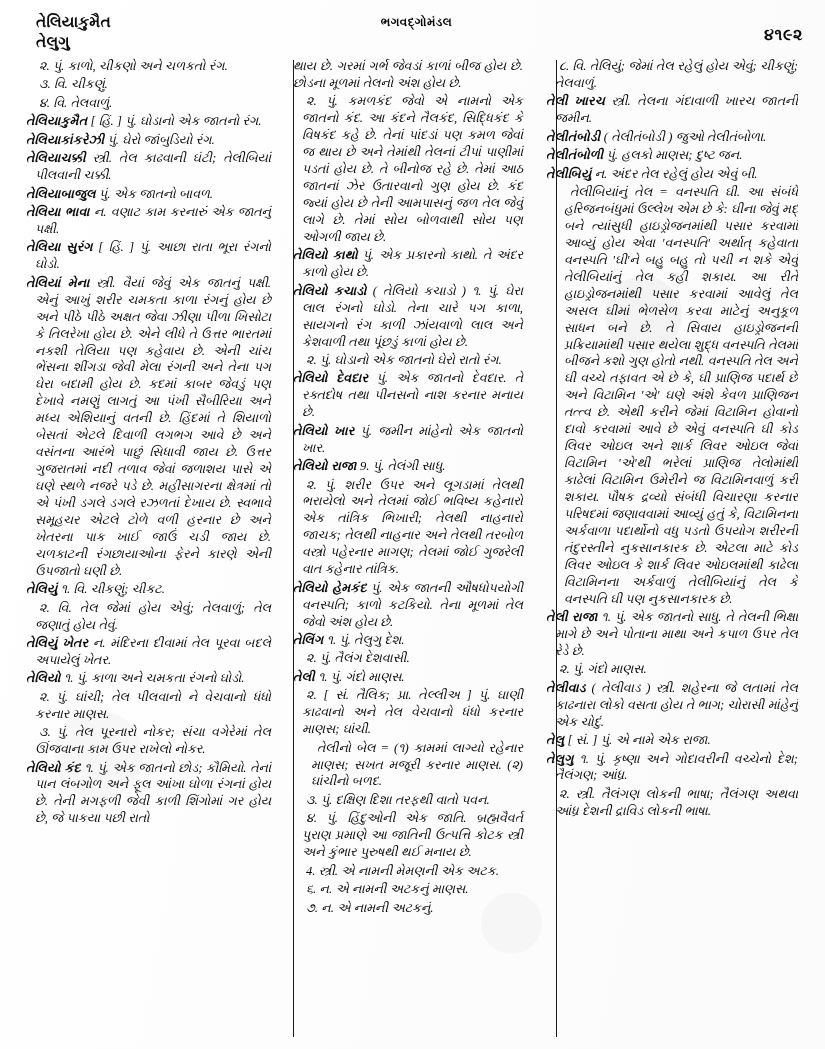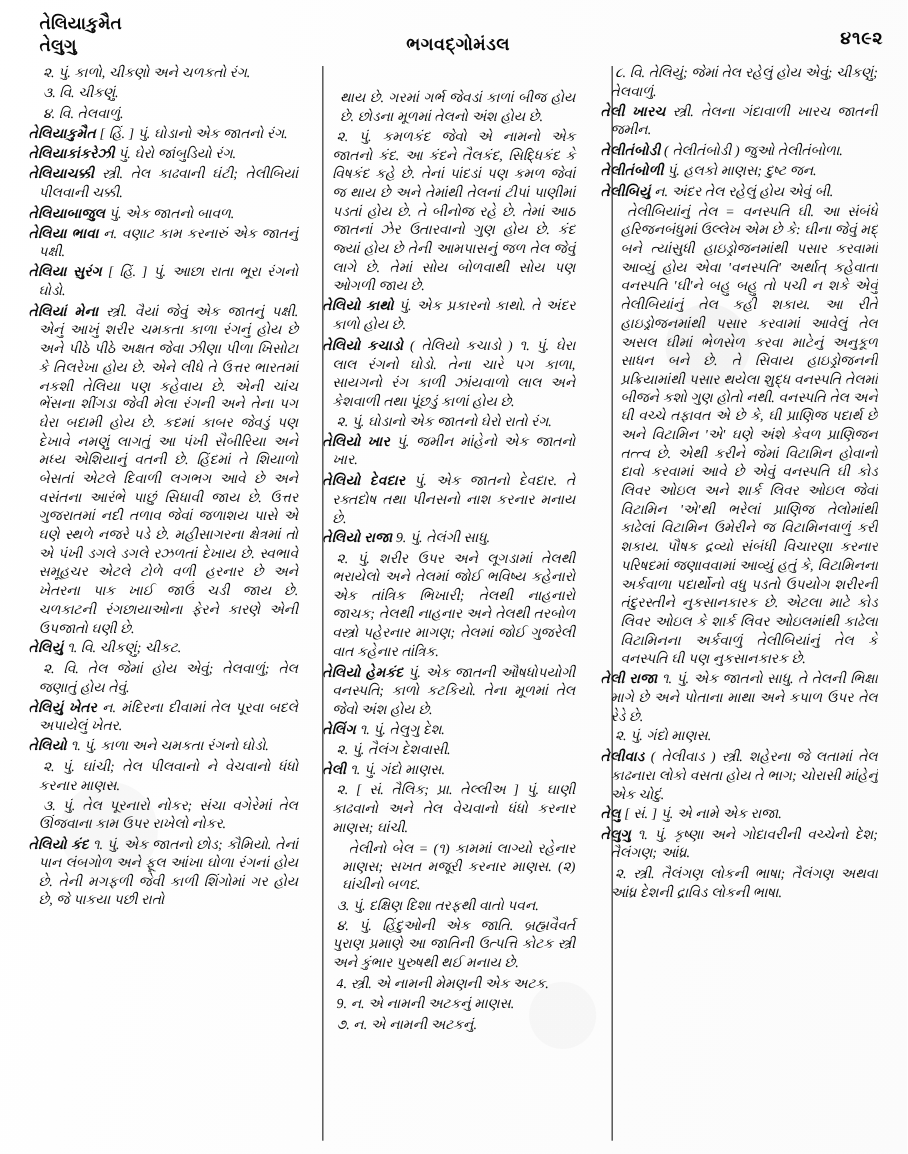--- a/index.html
+++ b/index.html
@@ -44,24 +44,24 @@
     top: 0;
     font-weight: bold;
     font-size: 15.5px;
     line-height: 1.28;
     letter-spacing: 0.1px;
   }
   .runhead-left span { display: block; }
   .runhead-center {
     position: absolute;
     left: 0; right: 0;
-    top: 19px;
+    top: 3px;
     text-align: center;
     font-weight: bold;
-    font-size: 16px;
+    font-size: 12px;
     letter-spacing: 0.4px;
   }
   .runhead-right {
     position: absolute;
     right: 0;
     top: 14px;
     font-weight: bold;
     font-size: 16px;
     letter-spacing: 0.6px;
   }
@@ -111,23 +111,22 @@
     padding-left: 9px;
     text-indent: -9px;
   }
   
   .blk.sense {
     padding-left: 9px;
     text-indent: 4px;
   }
   
   .blk.cont {
-    padding-left: 16px;
+    padding-left: 0;
     text-indent: 0;
-    margin-top: 23px;
   }
   .blk.sub {
     padding-left: 18px;
     text-indent: 6px;
   }
   .hw {
     font-weight: bold;
     letter-spacing: 0.15px;
   }
 </style>
@@ -167,34 +166,34 @@
         <p class="blk sense"><span>૨. પું. ઘાંચી; તેલ પીલવાનો ને વેચવાનો ધંધો કરનાર માણસ.</span></p>
         <p class="blk sense"><span>૩. પું. તેલ પૂરનારો નોકર; સંચા વગેરેમાં તેલ ઊંજવાના કામ ઉપર રાખેલો નોકર.</span></p>
         <p class="blk head"><span class="hw">તેલિયો કંદ</span><span> ૧. પું. એક જાતનો છોડ; કૌમિયો. તેનાં પાન લંબગોળ અને ફૂલ આંખા ઘોળા રંગનાં હોય છે. તેની મગફળી જેવી કાળી શિંગોમાં ગર હોય છે, જે પાકયા પછી રાતો</span></p>
       </div>
     <div class="col col-2">
         <p class="blk cont"><span>થાય છે. ગરમાં ગર્ભ જેવડાં કાળાં બીજ હોય છે. છોડના મૂળમાં તેલનો અંશ હોય છે.</span></p>
         <p class="blk sense"><span>૨. પું. કમળકંદ જેવો એ નામનો એક જાતનો કંદ. આ કંદને તૈલકંદ, સિદ્ધિકંદ કે વિષકંદ કહે છે. તેનાં પાંદડાં પણ કમળ જેવાં જ થાય છે અને તેમાંથી તેલનાં ટીપાં પાણીમાં પડતાં હોય છે. તે બીનોજ રહે છે. તેમાં આઠ જાતનાં ઝેર ઉતારવાનો ગુણ હોય છે. કંદ જ્યાં હોય છે તેની આમપાસનું જળ તેલ જેવું લાગે છે. તેમાં સોય બોળવાથી સોય પણ ઓગળી જાય છે.</span></p>
         <p class="blk head"><span class="hw">તેલિયો કાથો</span><span> પું. એક પ્રકારનો કાથો. તે અંદર કાળો હોય છે.</span></p>
         <p class="blk head"><span class="hw">તેલિયો કચાડો</span><span> ( તેલિયો કચાડો ) ૧. પું. ઘેરા લાલ રંગનો ઘોડો. તેના ચારે પગ કાળા, સાયગનો રંગ કાળી ઝાંયવાળો લાલ અને કેશવાળી તથા પૂંછડું કાળાં હોય છે.</span></p>
         <p class="blk sense"><span>૨. પું. ઘોડાનો એક જાતનો ઘેરો રાતો રંગ.</span></p>
+        <p class="blk head"><span class="hw">તેલિયો દેવદાર</span><span> પું. એક જાતનો દેવદાર. તે રક્તદોષ તથા પીનસનો નાશ કરનાર મનાય છે.</span></p>
         <p class="blk head"><span class="hw">તેલિયો ખાર</span><span> પું. જમીન માંહેનો એક જાતનો ખાર.</span></p>
-        <p class="blk head"><span class="hw">તેલિયો દેવદાર</span><span> પું. એક જાતનો દેવદાર. તે રક્તદોષ તથા પીનસનો નાશ કરનાર મનાય છે.</span></p>
         <p class="blk head"><span class="hw">તેલિયો રાજા</span><span> 9. પું. તેલંગી સાધુ.</span></p>
         <p class="blk sense"><span>૨. પું. શરીર ઉપર અને લૂગડામાં તેલથી ભરાયેલો અને તેલમાં જોઈ ભવિષ્ય કહેનારો એક તાંત્રિક ભિખારી; તેલથી નાહનારો જાચક; તેલથી નાહનાર અને તેલથી તરબોળ વસ્ત્રો પહેરનાર માગણ; તેલમાં જોઈ ગુજરેલી વાત કહેનાર તાંત્રિક.</span></p>
         <p class="blk head"><span class="hw">તેલિયો હેમકંદ</span><span> પું. એક જાતની ઔષધોપયોગી વનસ્પતિ; કાળો કટકિયો. તેના મૂળમાં તેલ જેવો અંશ હોય છે.</span></p>
         <p class="blk head"><span class="hw">તેલિંગ</span><span> ૧. પું. તેલુગુ દેશ.</span></p>
         <p class="blk sense"><span>૨. પું. તૈલંગ દેશવાસી.</span></p>
         <p class="blk head"><span class="hw">તેલી</span><span> ૧. પું. ગંદો માણસ.</span></p>
         <p class="blk sense"><span>૨. [ સં. તૈલિક; પ્રા. તેલ્લીઅ ] પું. ઘાણી કાઢવાનો અને તેલ વેચવાનો ધંધો કરનાર માણસ; ઘાંચી.</span></p>
         <p class="blk sub"><span>તેલીનો બેલ = (૧) કામમાં લાગ્યો રહેનાર માણસ; સખત મજૂરી કરનાર માણસ. (૨) ઘાંચીનો બળદ.</span></p>
         <p class="blk sense"><span>૩. પું. દક્ષિણ દિશા તરફથી વાતો પવન.</span></p>
         <p class="blk sense"><span>૪. પું. હિંદુઓની એક જાતિ. બ્રહ્મવૈવર્ત પુરાણ પ્રમાણે આ જાતિની ઉત્પત્તિ કોટક સ્ત્રી અને કુંભાર પુરુષથી થઈ મનાય છે.</span></p>
         <p class="blk sense"><span>4. સ્ત્રી. એ નામની મેમણની એક અટક.</span></p>
-        <p class="blk sense"><span>9. ન. એ નામની અટકનું માણસ.</span></p>
+        <p class="blk sense"><span>૬. ન. એ નામની અટકનું માણસ.</span></p>
         <p class="blk sense"><span>૭. ન. એ નામની અટકનું.</span></p>
       </div>
     <div class="col col-3">
         <p class="blk sense"><span>૮. વિ. તેલિયું; જેમાં તેલ રહેલું હોય એવું; ચીકણું; તેલવાળું.</span></p>
         <p class="blk head"><span class="hw">તેલી ખારચ</span><span> સ્ત્રી. તેલના ગંદાવાળી ખારચ જાતની જમીન.</span></p>
         <p class="blk head"><span class="hw">તેલીતંબોડી</span><span> ( તેલીતંબોડી ) જુઓ તેલીતંબોળા.</span></p>
         <p class="blk head"><span class="hw">તેલીતંબોળી</span><span> પું. હલકો માણસ; દુષ્ટ જન.</span></p>
         <p class="blk head"><span class="hw">તેલીબિયું</span><span> ન. અંદર તેલ રહેલું હોય એવું બી.</span></p>
         <p class="blk sub"><span>તેલીબિયાંનું તેલ = વનસ્પતિ ઘી. આ સંબંધે હરિજનબંધુમાં ઉલ્લેખ એમ છે કે: ઘીના જેવું મદ્ બને ત્યાંસુધી હાઇડ્રોજનમાંથી પસાર કરવામાં આવ્યું હોય એવા 'વનસ્પતિ' અર્થાત્ કહેવાતા વનસ્પતિ 'ઘી'ને બહુ બહુ તો પચી ન શકે એવું તેલીબિયાંનું તેલ કહી શકાય. આ રીતે હાઇડ્રોજનમાંથી પસાર કરવામાં આવેલું તેલ અસલ ઘીમાં ભેળસેળ કરવા માટેનું અનુકૂળ સાધન બને છે. તે સિવાય હાઇડ્રોજનની પ્રક્રિયામાંથી પસાર થયેલા શુદ્ધ વનસ્પતિ તેલમાં બીજને કશો ગુણ હોતો નથી. વનસ્પતિ તેલ અને ઘી વચ્ચે તફાવત એ છે કે, ઘી પ્રાણિજ પદાર્થ છે અને વિટામિન 'એ' ઘણે અંશે કેવળ પ્રાણિજન તત્ત્વ છે. એથી કરીને જેમાં વિટામિન હોવાનો દાવો કરવામાં આવે છે એવું વનસ્પતિ ઘી કોડ લિવર ઓઇલ અને શાર્ક લિવર ઓઇલ જેવાં વિટામિન 'એ'થી ભરેલાં પ્રાણિજ તેલોમાંથી કાઢેલાં વિટામિન ઉમેરીને જ વિટામિનવાળું કરી શકાય. પૌષક દ્રવ્યો સંબંધી વિચારણા કરનાર પરિષદમાં જણાવવામાં આવ્યું હતું કે, વિટામિનના અર્કવાળા પદાર્થોનો વધુ પડતો ઉપયોગ શરીરની તંદુરસ્તીને નુકસાનકારક છે. એટલા માટે કોડ લિવર ઓઇલ કે શાર્ક લિવર ઓઇલમાંથી કાઢેલા વિટામિનના અર્કવાળું તેલીબિયાંનું તેલ કે વનસ્પતિ ઘી પણ નુકસાનકારક છે.</span></p>
         <p class="blk head"><span class="hw">તેલી રાજા</span><span> ૧. પું. એક જાતનો સાધુ. તે તેલની ભિક્ષા માગે છે અને પોતાના માથા અને કપાળ ઉપર તેલ રેડે છે.</span></p>

